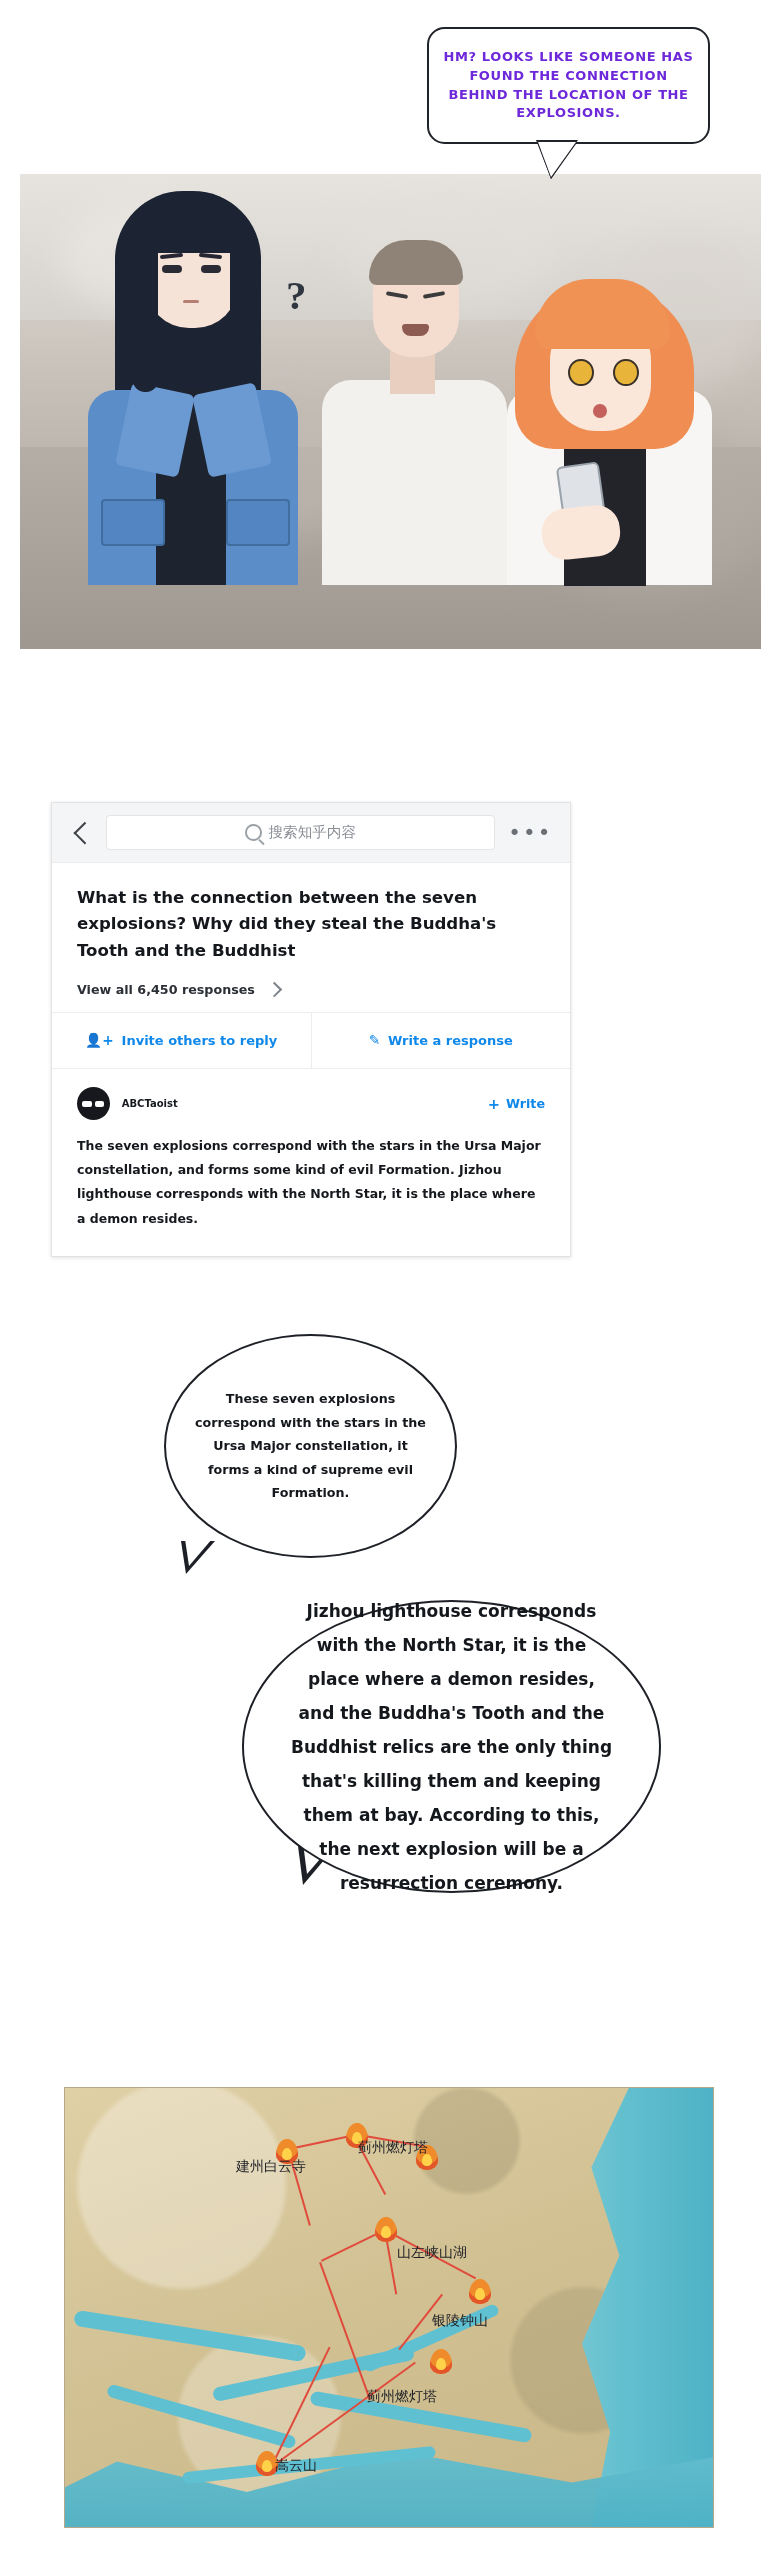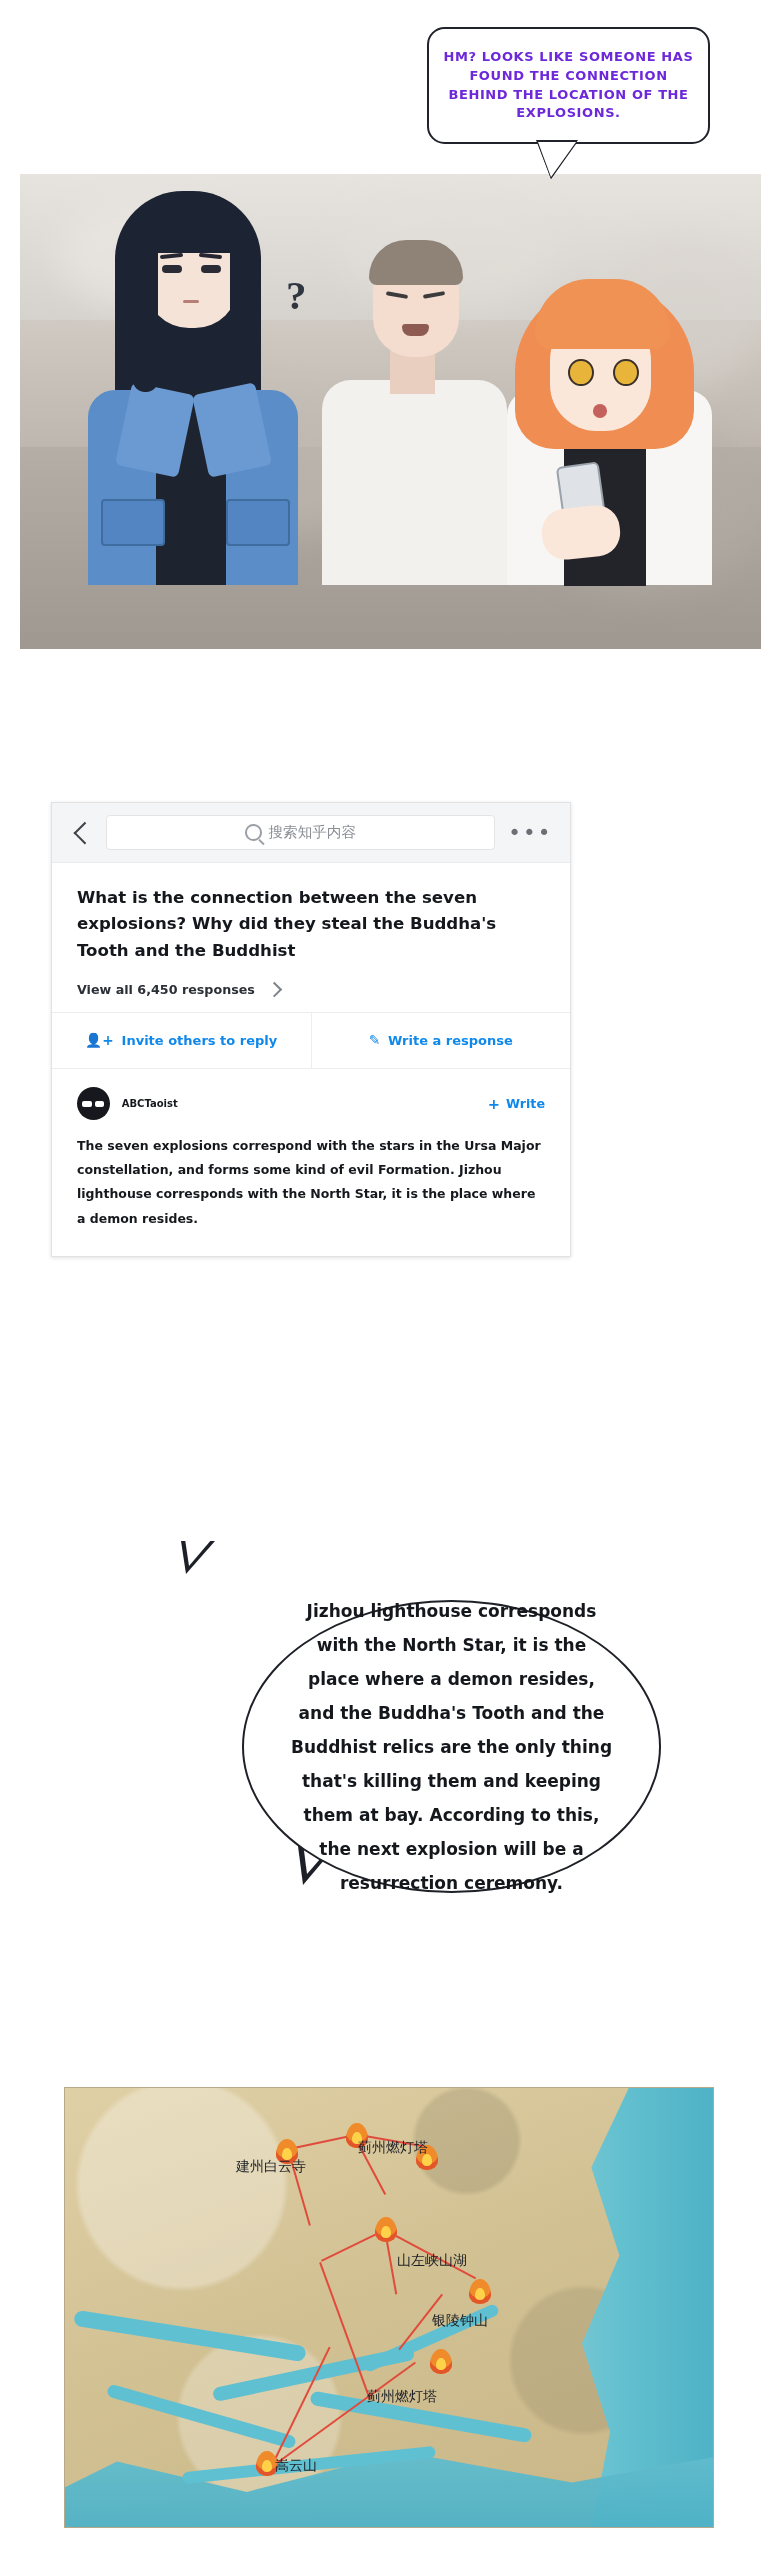--- a/index.html
+++ b/index.html
@@ -532,20 +532,23 @@
           <span>Write</span>
         </div>
       </div>
       <div class="ans-text">The seven explosions correspond with the stars in the Ursa Major constellation, and forms some kind of evil Formation. Jizhou lighthouse corresponds with the North Star, it is the place where a demon resides.</div>
     </div>
 
   </div>
 
   <div class="b2-tail"></div>
   <div class="b2-tail-in"></div>
+  <div class="bubble-oval bubble2">
+    <div class="txt">These seven explosions correspond with the stars in the Ursa Major constellation, it forms a kind of supreme evil Formation.</div>
+  </div>
 
   <div class="b3-tail"></div>
   <div class="b3-tail-in"></div>
   <div class="bubble-oval bubble3">
     <div class="txt">Jizhou lighthouse corresponds with the North Star, it is the place where a demon resides, and the Buddha's Tooth and the Buddhist relics are the only thing that's killing them and keeping them at bay. According to this, the next explosion will be a resurrection ceremony.</div>
   </div>
 
   <div class="map-panel">
     <div class="map-land"></div>
     <div class="sea sea-right"></div>
@@ -573,20 +576,20 @@
     <div class="flame" style="left:281px; top:35px;"></div>
     <div class="flame" style="left:211px; top:51px;"></div>
     <div class="flame" style="left:310px; top:129px;"></div>
     <div class="flame" style="left:404px; top:191px;"></div>
     <div class="flame" style="left:365px; top:261px;"></div>
     <div class="flame" style="left:191px; top:363px;"></div>
     <div class="flame" style="left:351px; top:57px;"></div>
 
     <div class="map-label" style="left:171px; top:70px;">建州白云寺</div>
     <div class="map-label" style="left:293px; top:51px;">蓟州燃灯塔</div>
-    <div class="map-label" style="left:332px; top:164px;">山左峡山湖</div>
+    <div class="map-label" style="left:332px; top:156px;">山左峡山湖</div>
     <div class="map-label" style="left:351px; top:224px;margin-left:16px;">银陵钟山</div>
     <div class="map-label" style="left:302px; top:300px;">蓟州燃灯塔</div>
     <div class="map-label" style="left:210px; top:369px;">嵩云山</div>
   </div>
 
 </div>
 
 
 </body></html>

